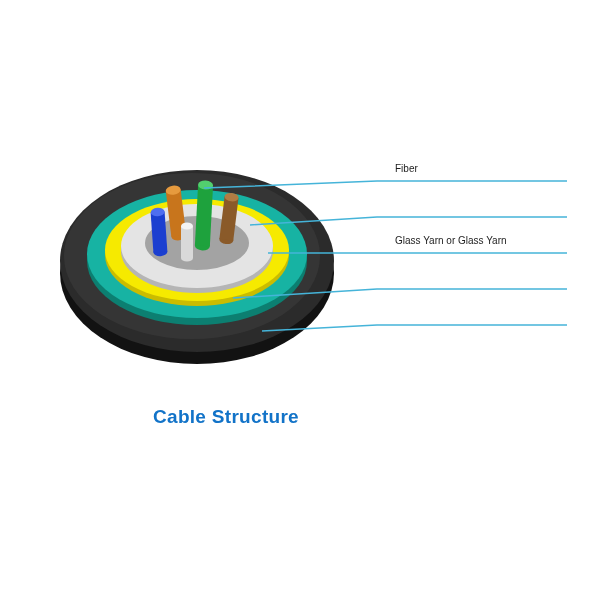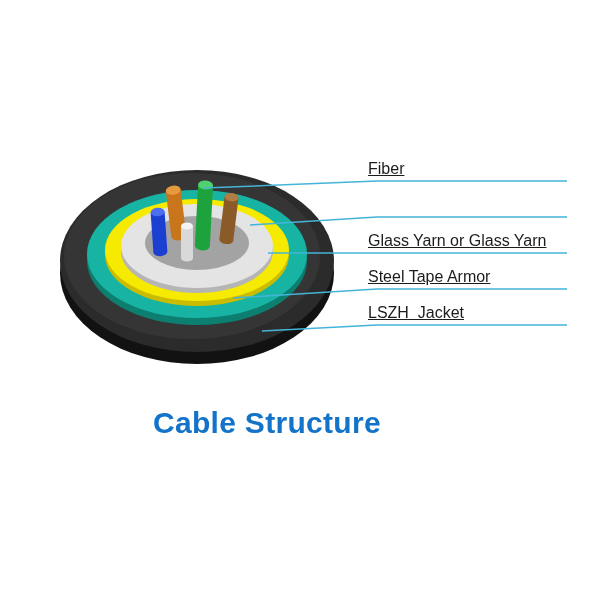--- a/index.html
+++ b/index.html
@@ -7,34 +7,33 @@
     width: 600px; height: 600px;
     background: #ffffff;
     font-family: "Liberation Sans", sans-serif;
     position: relative;
     overflow: hidden;
   }
   .stage { position: absolute; left: 0; top: 0; width: 600px; height: 600px; }
   svg.diagram { position: absolute; left: 0; top: 0; display: block; }
   .part-label {
     position: absolute;
-    left: 368px;
+    left: 395px;
     width: 195px;
     height: 20px;
     line-height: 20px;
-    font-size: 16px;
+    font-size: 10px;
     color: #1c1c1c;
     white-space: pre;
-    text-decoration: underline;
   }
   .title {
     position: absolute;
     left: 153px;
     top: 406px;
-    font-size: 30px;
+    font-size: 19px;
     font-weight: bold;
     letter-spacing: 0.3px;
   }
 </style>
 </head>
 <body>
 
 <div class="stage">
 
   <svg class="diagram" width="600" height="600" viewBox="0 0 600 600">
@@ -96,18 +95,16 @@
       <path d="M204 188 L377 181 L567 181" stroke="#45b4d9"></path>
       <path d="M250 225 L377 217 L567 217" stroke="#45b4d9"></path>
       <path d="M268 253 L377 253 L567 253" stroke="#45b4d9"></path>
       <path d="M233 298 L377 289 L567 289" stroke="#45b4d9"></path>
       <path d="M262 331 L377 325 L567 325" stroke="#45b4d9"></path>
     </g>
   </svg>
 
   <div class="part-label" style="top:159px">Fiber</div>
   <div class="part-label" style="top:231px">Glass Yarn or Glass Yarn</div>
-  <div class="part-label" style="top:267px">Steel Tape Armor</div>
-  <div class="part-label" style="top:303px">LSZH  Jacket</div>
 
   <div class="title" style="color: rgb(18, 115, 200);">Cable Structure</div>
 
 </div>
 
 </body></html>

